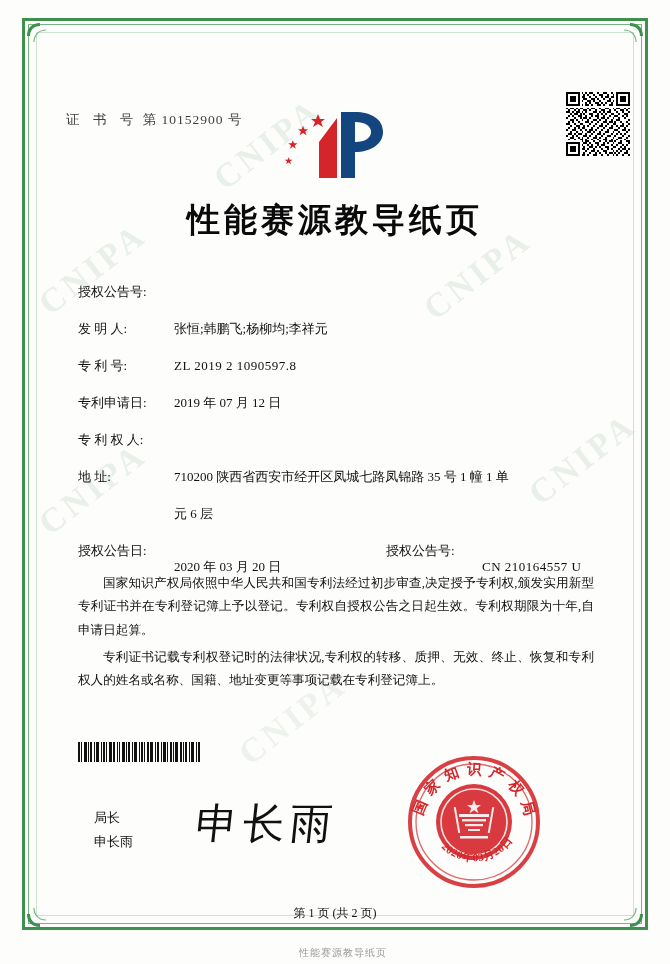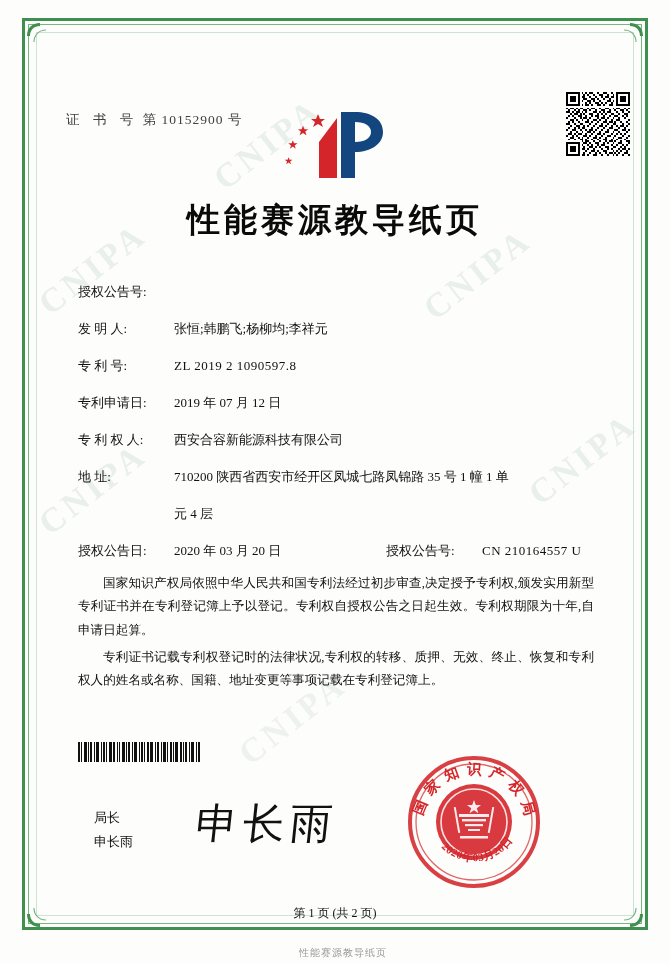--- a/index.html
+++ b/index.html
@@ -116,21 +116,21 @@
     width: 96px;
     flex: 0 0 96px;
     white-space: nowrap;
     font-size: 13px;
   }
   .field-value {
     flex: 1 1 auto;
     font-size: 13px;
   }
   .field-value.mono { font-family: "Liberation Serif", serif; letter-spacing: 0.5px; }
-  .field-row.two-col .field-value { flex: 0 0 auto; width: 212px; }
+  .field-row.two-col .field-value { flex: 0 0 auto; width: 212px; margin-top: 16px; }
   .second-label {
     flex: 0 0 auto;
     width: 96px;
     white-space: nowrap;
   }
   .addr-2 { margin-left: 96px; }
 
   .paragraphs {
     position: absolute;
     left: 78px; top: 572px;
@@ -590,28 +590,27 @@
     <div class="field-row">
       <div class="field-label">专  利  号:</div>
       <div class="field-value mono">ZL 2019 2 1090597.8</div>
     </div>
     <div class="field-row">
       <div class="field-label">专利申请日:</div>
       <div class="field-value">2019 年 07 月 12 日</div>
     </div>
     <div class="field-row">
       <div class="field-label">专 利 权 人:</div>
-      <div class="field-value">西安合容新能源科技有限公司</div>
     </div>
     <div class="field-row">
       <div class="field-label">地      址:</div>
       <div class="field-value">710200 陕西省西安市经开区凤城七路凤锦路 35 号 1 幢 1 单</div>
     </div>
     <div class="field-row">
-      <div class="field-value addr-2">元 4 层</div>
+      <div class="field-value addr-2">元 6 层</div>
     </div>
     <div class="field-row two-col">
       <div class="field-label">授权公告日:</div>
       <div class="field-value">2020 年 03 月 20 日</div>
       <div class="second-label">授权公告号:</div>
       <div class="field-value mono">CN 210164557 U</div>
     </div>
   </div>
 
   <div class="paragraphs">

